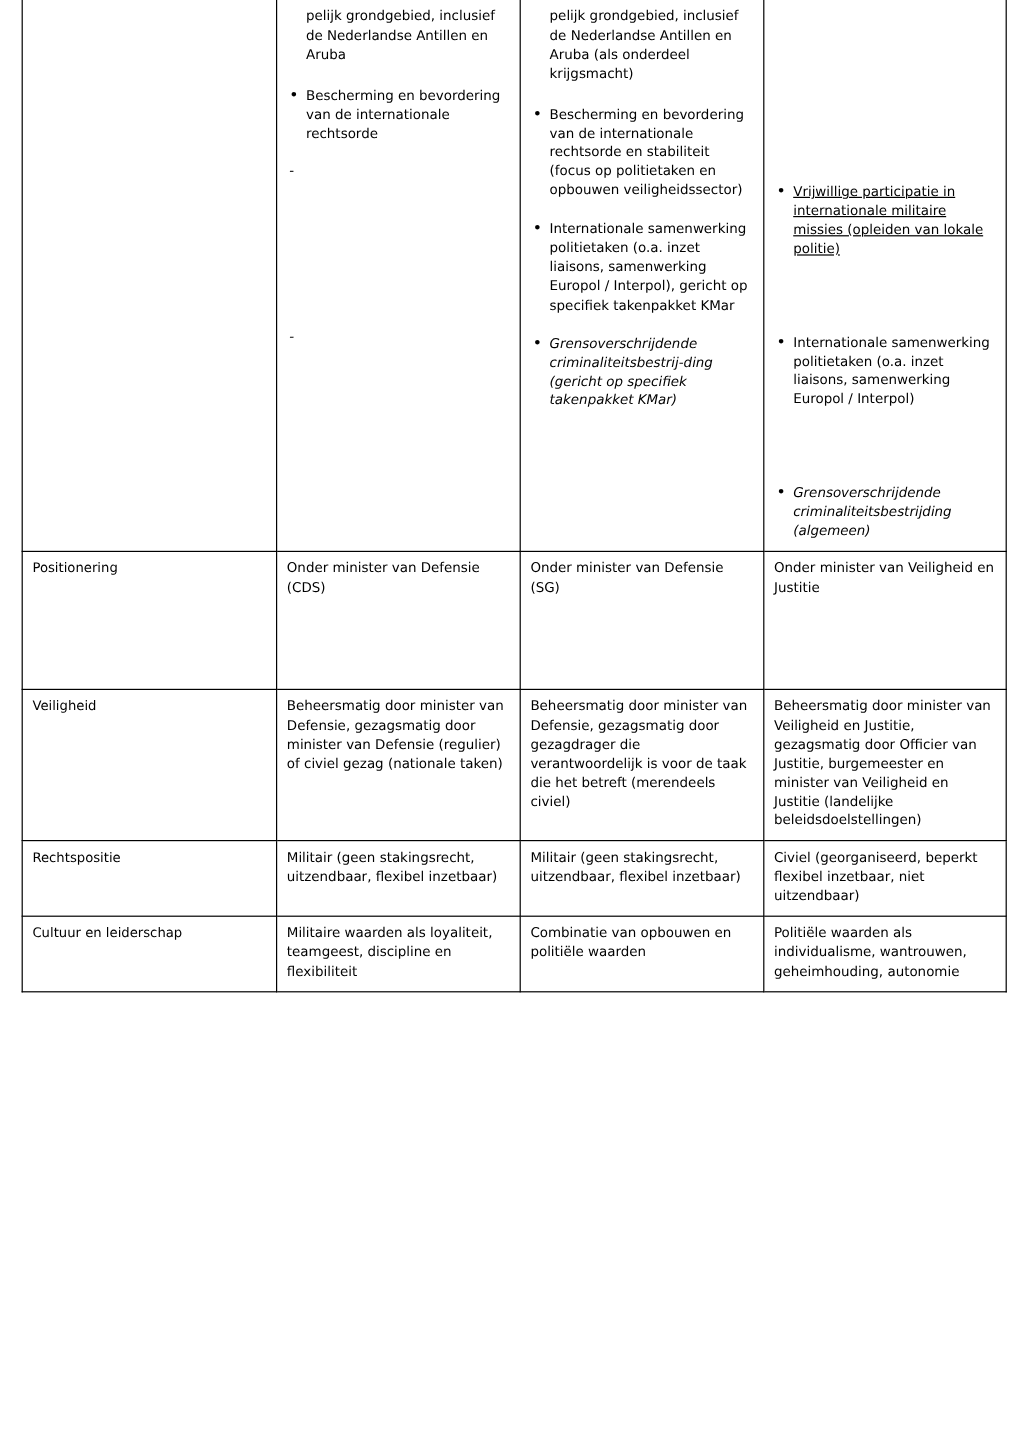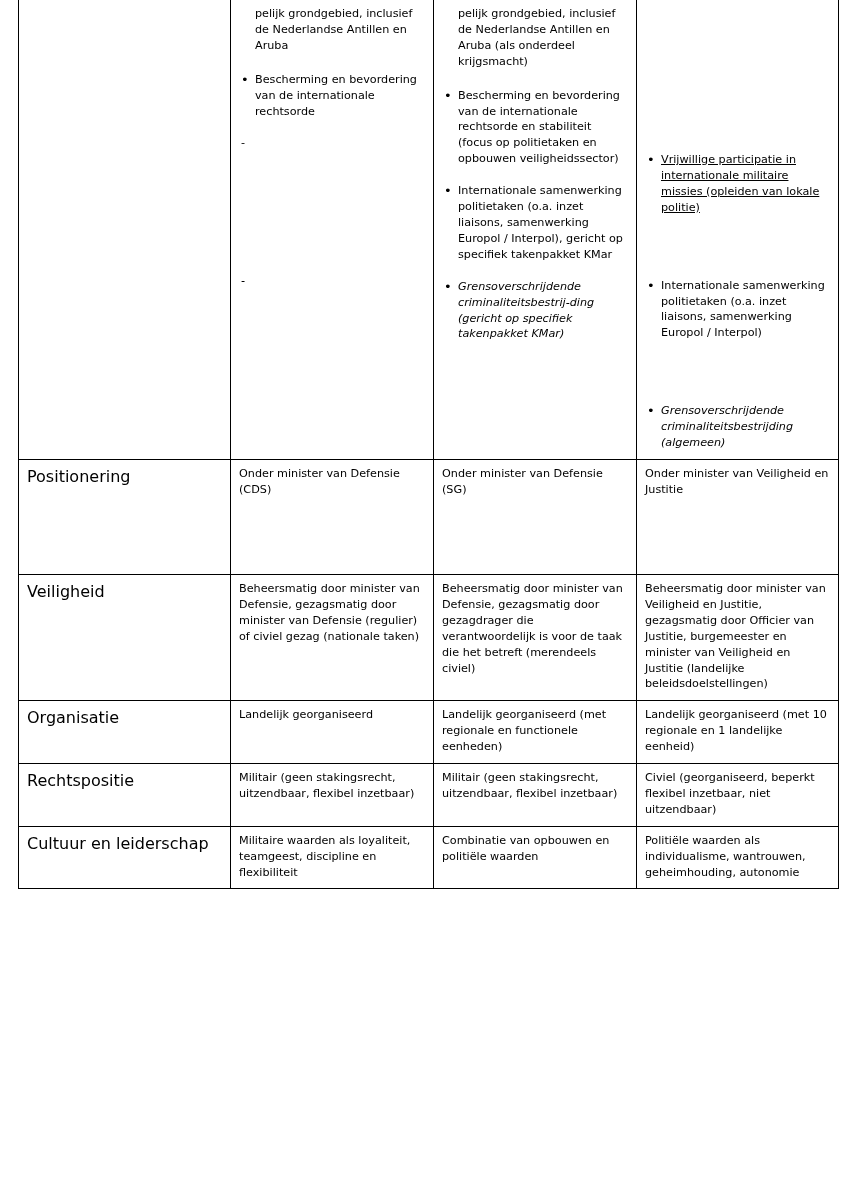--- a/index.html
+++ b/index.html
@@ -40,21 +40,21 @@
 
   
   tr.cont td {
     border-top: none;
   }
   tr.cont td.leftcell {
     border-top: none;
   }
 
   .rowlabel {
-    font-size: 16px;
+    font-size: 11px;
   }
   ul.blist {
     list-style: none;
     margin: 0;
     padding: 0;
   }
   ul.blist > li {
     position: relative;
     padding-left: 16px;
     margin: 12px 0 16px 0;
@@ -141,28 +141,20 @@
 
       <tr>
         <td>
           <span class="rowlabel">Veiligheid</span>
         </td>
         <td>Beheersmatig door minister van Defensie, gezagsmatig door minister van Defensie (regulier) of civiel gezag (nationale taken)</td>
         <td>Beheersmatig door minister van Defensie, gezagsmatig door gezagdrager die verantwoordelijk is voor de taak die het betreft (merendeels civiel)</td>
         <td>Beheersmatig door minister van Veiligheid en Justitie, gezagsmatig door Officier van Justitie, burgemeester en minister van Veiligheid en Justitie (landelijke beleidsdoelstellingen)</td>
       </tr>
 
-      <tr>
-        <td>
-          <span class="rowlabel">Organisatie</span>
-        </td>
-        <td>Landelijk georganiseerd</td>
-        <td>Landelijk georganiseerd (met regionale en functionele eenheden)</td>
-        <td>Landelijk georganiseerd (met 10 regionale en 1 landelijke eenheid)</td>
-      </tr>
 
       <tr>
         <td>
           <span class="rowlabel">Rechtspositie</span>
         </td>
         <td>Militair (geen stakingsrecht, uitzendbaar, flexibel inzetbaar)</td>
         <td>Militair (geen stakingsrecht, uitzendbaar, flexibel inzetbaar)</td>
         <td>Civiel (georganiseerd, beperkt flexibel inzetbaar, niet uitzendbaar)</td>
       </tr>
 

